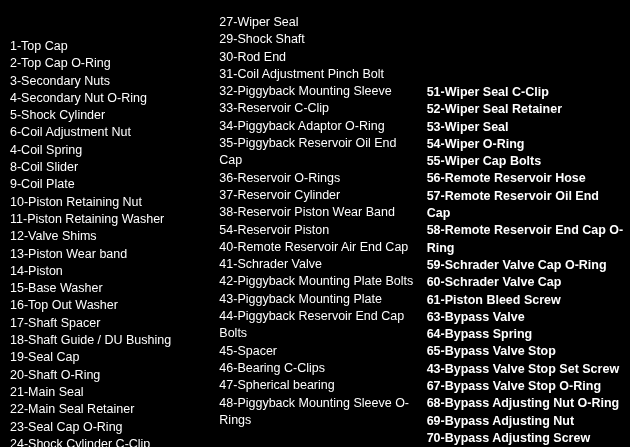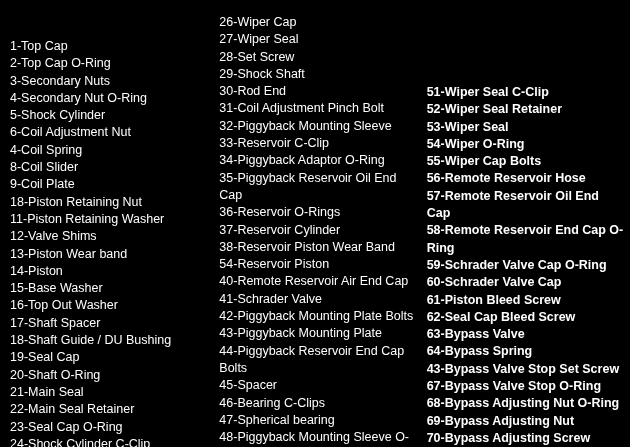--- a/index.html
+++ b/index.html
@@ -58,42 +58,40 @@
   <div class="column col-1">
     <div class="item">1-Top Cap</div>
     <div class="item">2-Top Cap O-Ring</div>
     <div class="item">3-Secondary Nuts</div>
     <div class="item">4-Secondary Nut O-Ring</div>
     <div class="item">5-Shock Cylinder</div>
     <div class="item">6-Coil Adjustment Nut</div>
     <div class="item">4-Coil Spring</div>
     <div class="item">8-Coil Slider</div>
     <div class="item">9-Coil Plate</div>
-    <div class="item">18-Piston Retaining Nut</div>
+    <div class="item">10-Piston Retaining Nut</div>
     <div class="item">11-Piston Retaining Washer</div>
     <div class="item">12-Valve Shims</div>
     <div class="item">13-Piston Wear band</div>
     <div class="item">14-Piston</div>
     <div class="item">15-Base Washer</div>
     <div class="item">16-Top Out Washer</div>
     <div class="item">17-Shaft Spacer</div>
     <div class="item">18-Shaft Guide / DU Bushing</div>
     <div class="item">19-Seal Cap</div>
     <div class="item">20-Shaft O-Ring</div>
     <div class="item">21-Main Seal</div>
     <div class="item">22-Main Seal Retainer</div>
     <div class="item">23-Seal Cap O-Ring</div>
     <div class="item">24-Shock Cylinder C-Clip</div>
 
   </div>
 
   <div class="column col-2">
-    <div class="item">26-Wiper Cap</div>
     <div class="item">27-Wiper Seal</div>
-    <div class="item">28-Set Screw</div>
     <div class="item">29-Shock Shaft</div>
     <div class="item">30-Rod End</div>
     <div class="item">31-Coil Adjustment Pinch Bolt</div>
     <div class="item">32-Piggyback Mounting Sleeve</div>
     <div class="item">33-Reservoir C-Clip</div>
     <div class="item">34-Piggyback Adaptor O-Ring</div>
     <div class="item">35-Piggyback Reservoir Oil End Cap</div>
     <div class="item">36-Reservoir O-Rings</div>
     <div class="item">37-Reservoir Cylinder</div>
     <div class="item">38-Reservoir Piston Wear Band</div>
@@ -115,23 +113,23 @@
     <div class="item">52-Wiper Seal Retainer</div>
     <div class="item">53-Wiper Seal</div>
     <div class="item">54-Wiper O-Ring</div>
     <div class="item">55-Wiper Cap Bolts</div>
     <div class="item">56-Remote Reservoir Hose</div>
     <div class="item">57-Remote Reservoir Oil End Cap</div>
     <div class="item">58-Remote Reservoir End Cap O-Ring</div>
     <div class="item">59-Schrader Valve Cap O-Ring</div>
     <div class="item">60-Schrader Valve Cap</div>
     <div class="item">61-Piston Bleed Screw</div>
-    <div class="item">62-Seal Cap Bleed Screw</div>
     <div class="item">63-Bypass Valve</div>
     <div class="item">64-Bypass Spring</div>
+    <div class="item">65-Bypass Valve Stop</div>
     <div class="item">43-Bypass Valve Stop Set Screw</div>
     <div class="item">67-Bypass Valve Stop O-Ring</div>
     <div class="item">68-Bypass Adjusting Nut O-Ring</div>
     <div class="item">69-Bypass Adjusting Nut</div>
     <div class="item">70-Bypass Adjusting Screw</div>
 
   </div>
 
 </div>
 

